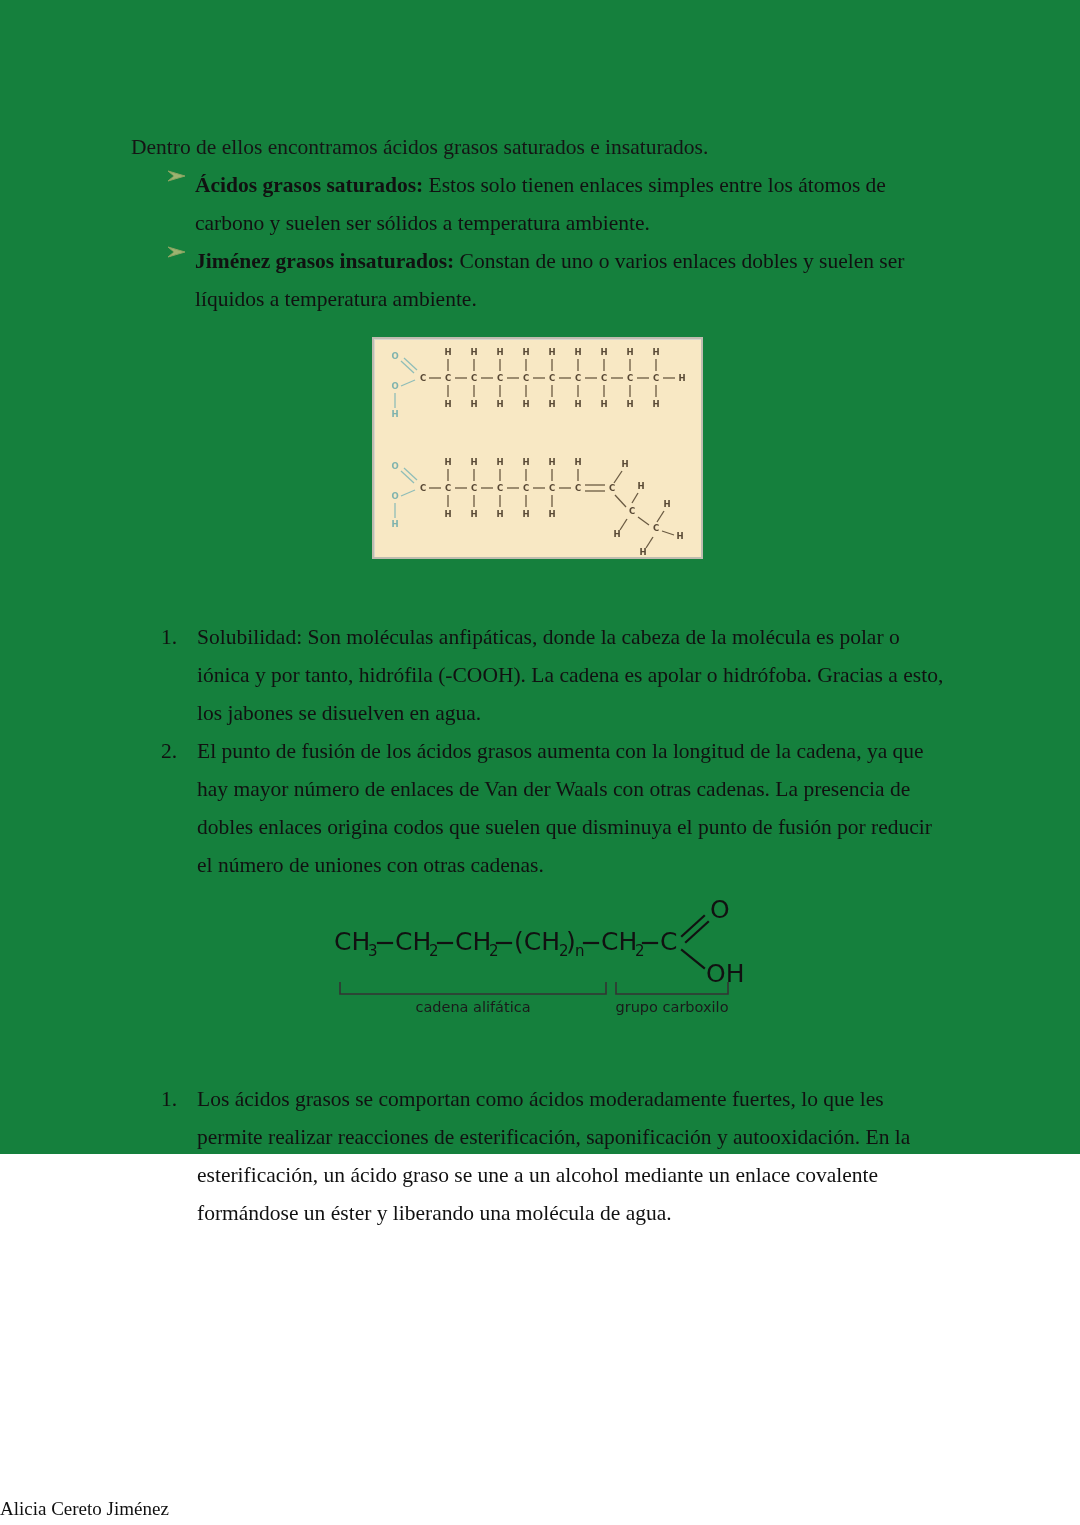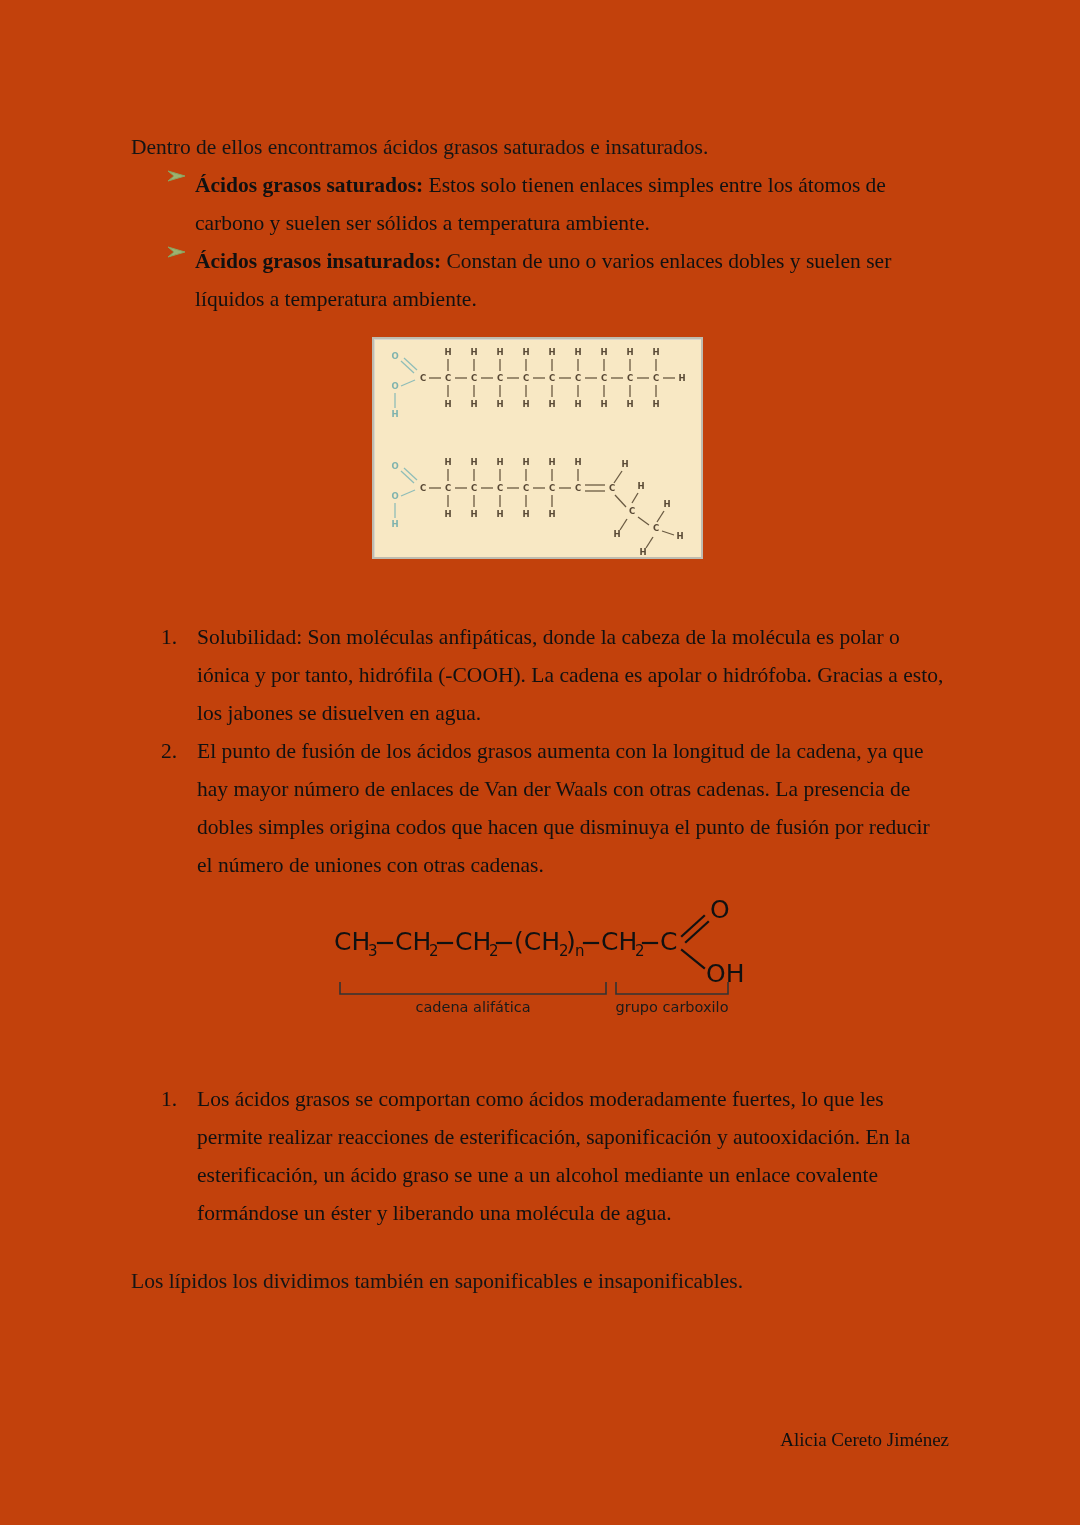--- a/index.html
+++ b/index.html
@@ -13,22 +13,22 @@
     position: relative;
     font-family: "Liberation Serif", "DejaVu Serif", serif;
     color: #111111;
     overflow: hidden;
   }
 
   .page {
     position: absolute;
     left: 0; top: 0;
     width: 1080px;
-    height: 1525px;
-    background: #c2410c;
+    height: 1154px;
+    background: #15803d;
   }
 
   .content {
     position: absolute;
     left: 131px;
     top: 128px;
     width: 818px;
   }
 
   p.para {
@@ -113,23 +113,22 @@
     left: 330px;
     top: 898px;
     width: 420px;
     height: 120px;
   }
 
   
   .footer {
     position: absolute;
     left: 0;
-    top: 1429px;
+    top: 1498px;
     width: 949px;
-    text-align: right;
     font-size: 19px;
     color: #111;
   }
 </style>
 </head>
 <body>
 
 <div class="page">
 
   <div class="content">
@@ -144,51 +143,50 @@
           </svg>
         </span>
         <span class="term">Ácidos grasos saturados:</span><span> Estos solo tienen enlaces simples entre los átomos de carbono y suelen ser sólidos a temperatura ambiente.</span>
       </li>
       <li>
         <span class="arrow-marker">
           <svg width="22" height="16" viewBox="0 0 22 16" aria-hidden="true">
             <path d="M1 3 L18 8 L1 13 L7 8 Z" fill="#9cb370" stroke="#8aa461" stroke-width="1"></path>
           </svg>
         </span>
-        <span class="term">Ácidos grasos insaturados:</span><span> Constan de uno o varios enlaces dobles y suelen ser líquidos a temperatura ambiente.</span>
+        <span class="term">Jiménez grasos insaturados:</span><span> Constan de uno o varios enlaces dobles y suelen ser líquidos a temperatura ambiente.</span>
       </li>
     </ul>
 
     <div style="height:300px"></div>
 
 
     <ol class="num-list">
       <li>
         <span class="num-marker">1.</span>
         <span>Solubilidad: Son moléculas anfipáticas, donde la cabeza de la molécula es polar o iónica y por tanto, hidrófila (-COOH). La cadena es apolar o hidrófoba. Gracias a esto, los jabones se disuelven en agua.</span>
       </li>
       <li>
         <span class="num-marker">2.</span>
-        <span>El punto de fusión de los ácidos grasos aumenta con la longitud de la cadena, ya que hay mayor número de enlaces de Van der Waals con otras cadenas. La presencia de dobles simples origina codos que hacen que disminuya el punto de fusión por reducir el número de uniones con otras cadenas.</span>
+        <span>El punto de fusión de los ácidos grasos aumenta con la longitud de la cadena, ya que hay mayor número de enlaces de Van der Waals con otras cadenas. La presencia de dobles enlaces origina codos que suelen que disminuya el punto de fusión por reducir el número de uniones con otras cadenas.</span>
       </li>
     </ol>
 
     <div style="height:196px"></div>
 
 
     <ol class="num-list">
       <li>
         <span class="num-marker">1.</span>
         <span>Los ácidos grasos se comportan como ácidos moderadamente fuertes, lo que les permite realizar reacciones de esterificación, saponificación y autooxidación. En la esterificación, un ácido graso se une a un alcohol mediante un enlace covalente formándose un éster y liberando una molécula de agua.</span>
       </li>
     </ol>
 
     <div class="spacer-md"></div>
 
-    <p class="para">Los lípidos los dividimos también en saponificables e insaponificables.</p>
 
   </div>
 
   <div class="fig1-wrap">
     <div class="fig1">
       <svg width="327" height="218" viewBox="0 0 327 218">
         <style>
           .at { font-family: "DejaVu Sans", sans-serif; font-size: 8.5px; font-weight: bold; fill: #5a4a36; text-anchor: middle; }
           .ox { font-family: "DejaVu Sans", sans-serif; font-size: 8.5px; font-weight: bold; fill: #7fb3ae; text-anchor: middle; }
           .bd { stroke: #6a5a42; stroke-width: 1.3; }

